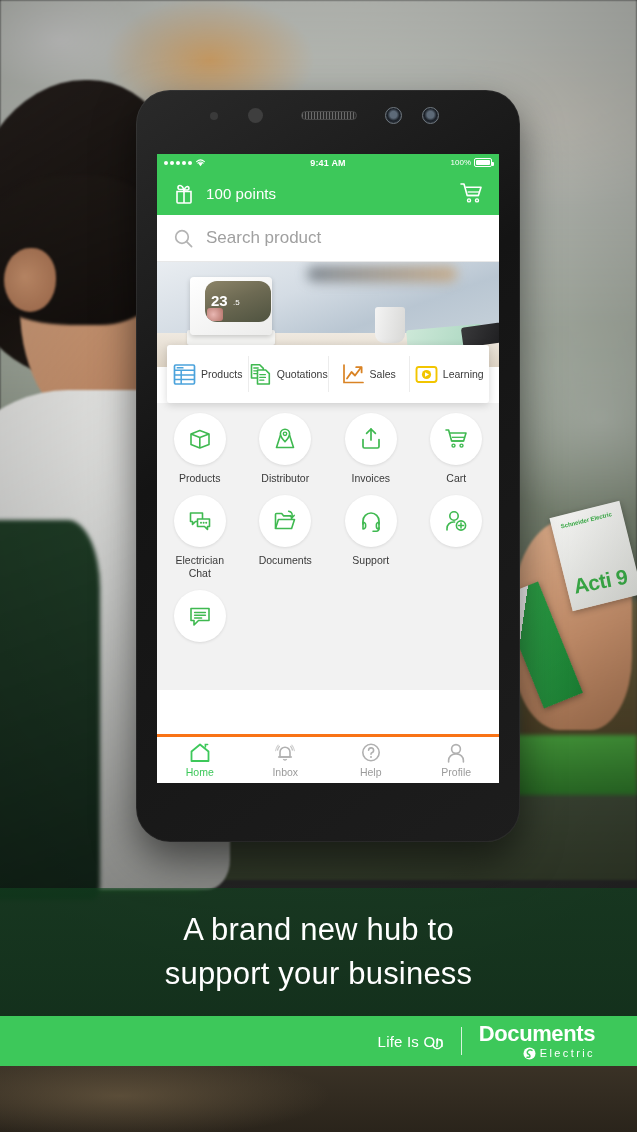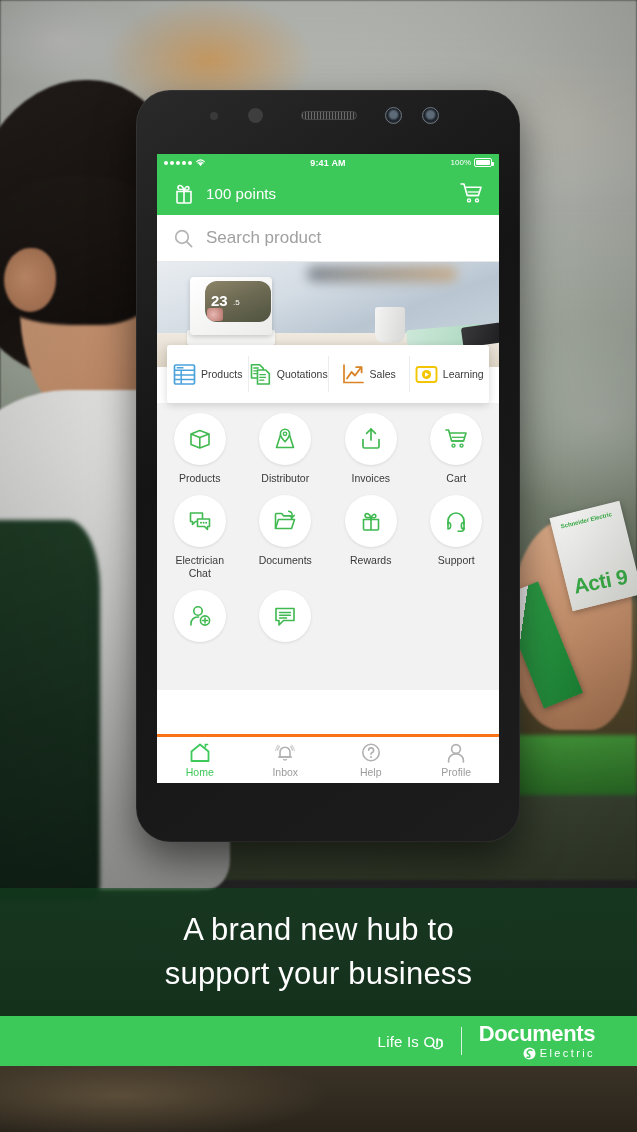--- a/index.html
+++ b/index.html
@@ -454,31 +454,20 @@
             <svg width="26" height="26" viewBox="0 0 26 26">
               <path d="M3.5 20.5 V6.5 a1 1 0 0 1 1 -1 h5.2 l2 2.4 h6.8 a1 1 0 0 1 1 1 V11" fill="none" stroke="#3FB950" stroke-width="1.6" stroke-linejoin="round"></path>
               <path d="M3.5 20.5 L6.4 11.5 h16.1 L19.6 20.5 Z" fill="none" stroke="#3FB950" stroke-width="1.6" stroke-linejoin="round"></path>
               <path d="M16.6 3.2 a4.2 4.2 0 0 1 3.6 4.2 v1.8" fill="none" stroke="#3FB950" stroke-width="1.5" stroke-linecap="round"></path>
               <path d="M18.2 7.6 L20.2 9.6 L22.2 7.4" fill="none" stroke="#3FB950" stroke-width="1.5" stroke-linecap="round" stroke-linejoin="round"></path>
             </svg>
           </div>
           <div class="lab">Documents</div>
         </div>
 
-        <div class="celll">
-          <div class="bubble">
-            <svg width="26" height="26" viewBox="0 0 26 26">
-              <path d="M5.5 11.5 h15 v9.5 a1 1 0 0 1 -1 1 h-13 a1 1 0 0 1 -1 -1 Z" fill="none" stroke="#3FB950" stroke-width="1.6"></path>
-              <path d="M13 11.5 V22" stroke="#3FB950" stroke-width="1.6"></path>
-              <path d="M13 11.5 C 13 7.6, 10.6 5.6, 9.1 5.6 a2 2 0 0 0 0 4 H13" fill="none" stroke="#3FB950" stroke-width="1.6" stroke-linecap="round"></path>
-              <path d="M13 11.5 C 13 8.4, 15 6.2, 16.6 6.2 a1.9 1.9 0 0 1 0 3.6 H13" fill="none" stroke="#3FB950" stroke-width="1.6" stroke-linecap="round"></path>
-            </svg>
-          </div>
-          <div class="lab">Rewards</div>
-        </div>
 
         <div class="celll">
           <div class="bubble">
             <svg width="26" height="26" viewBox="0 0 26 26">
               <path d="M5 16 V13 a8 8 0 0 1 16 0 v3" fill="none" stroke="#3FB950" stroke-width="1.7" stroke-linecap="round"></path>
               <path d="M5 14.2 a2.6 2.6 0 0 1 2.6 2.6 v1.6 A2.6 2.6 0 0 1 5 21 Z" fill="none" stroke="#3FB950" stroke-width="1.6" stroke-linejoin="round"></path>
               <path d="M21 14.2 a2.6 2.6 0 0 0 -2.6 2.6 v1.6 a2.6 2.6 0 0 0 2.6 2.6 Z" fill="none" stroke="#3FB950" stroke-width="1.6" stroke-linejoin="round"></path>
               <path d="M21 19.8 v.8 a2.6 2.6 0 0 1 -2.6 2.6 H15" fill="none" stroke="#3FB950" stroke-width="1.5" stroke-linecap="round"></path>
             </svg>
           </div>

